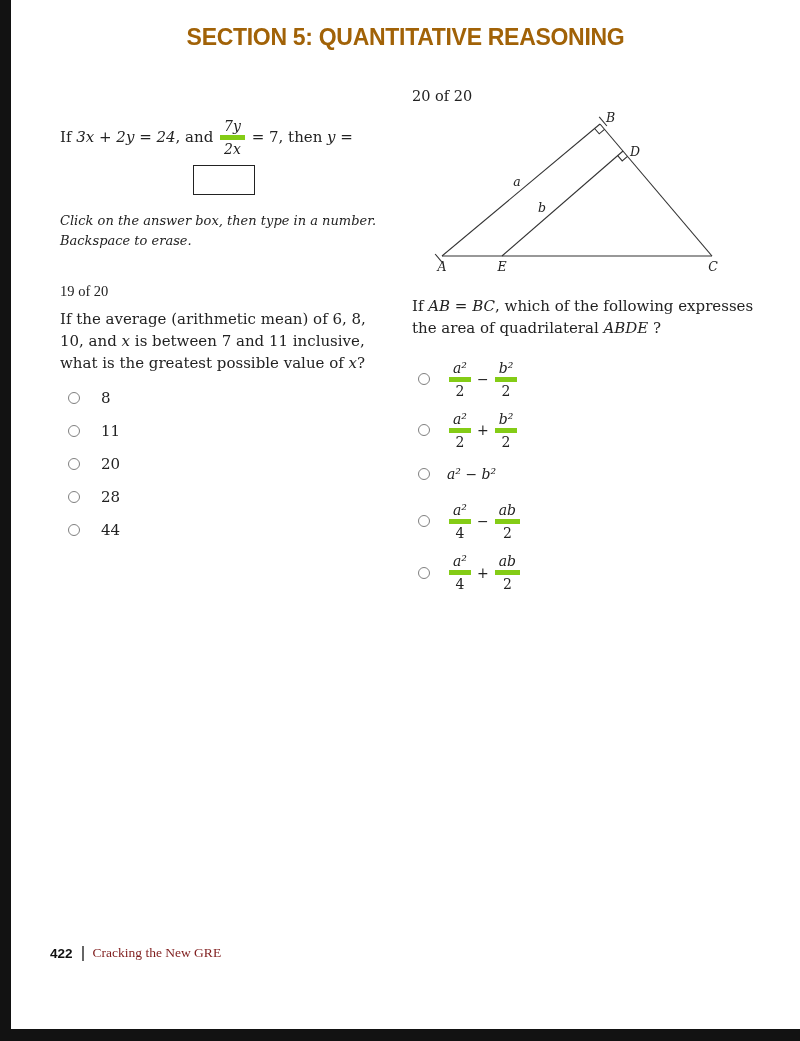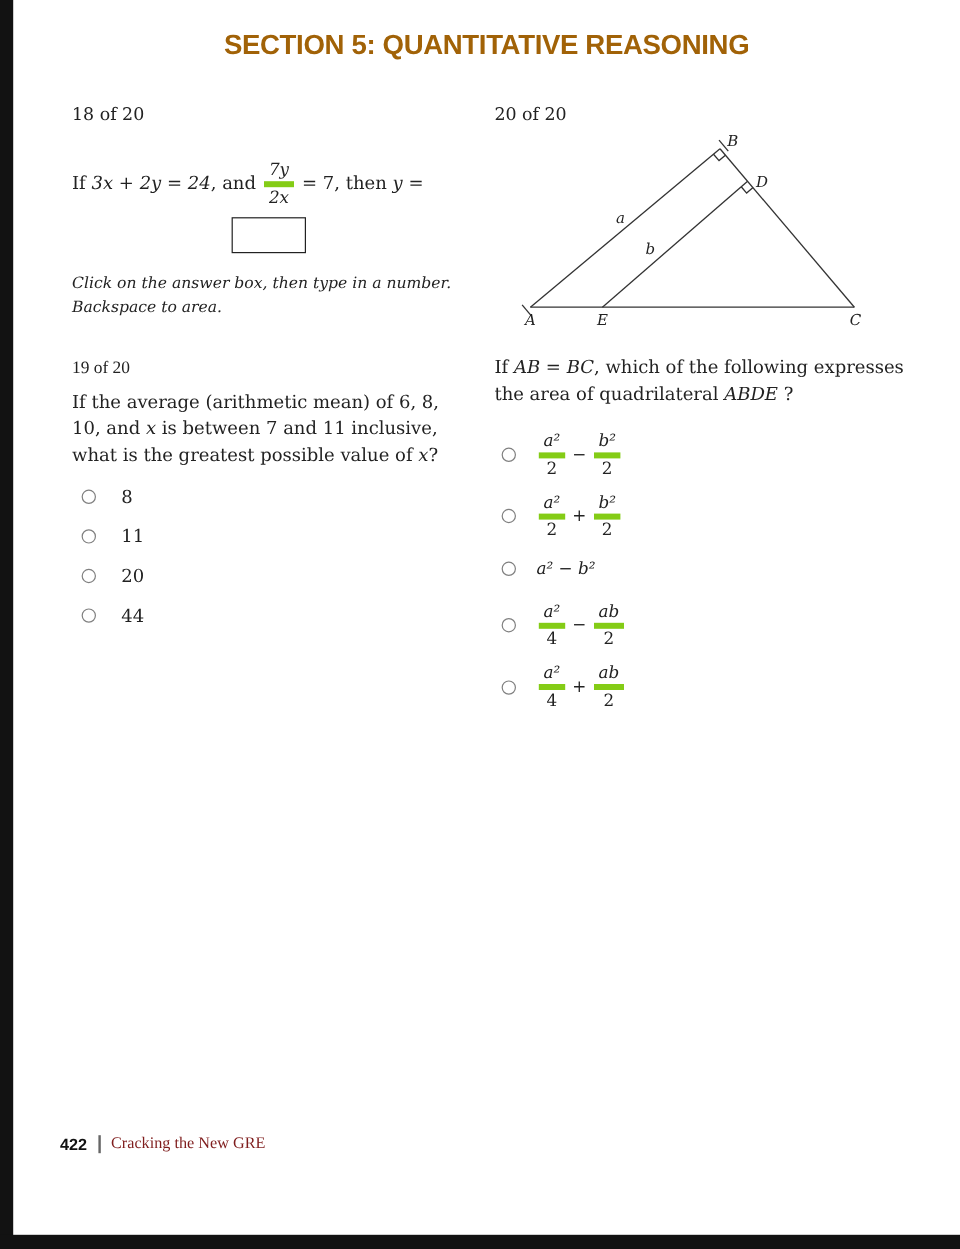--- a/index.html
+++ b/index.html
@@ -93,52 +93,55 @@
 </head>
 <body>
 
 <div class="left-bar"></div>
 <div class="bottom-bar"></div>
 
 <h1 class="title">SECTION 5: QUANTITATIVE REASONING</h1>
 
 <div class="col-left">
 
-  <div class="q-label">18 of 20</div>
 
   <div class="math-row">
     <span>If </span><span class="var">3x + 2y = 24</span><span>, and </span><span class="frac">
         <span class="num var">7y</span>
         <span class="den var">2x</span>
       </span><span> = 7, then </span><span class="var">y</span><span> =</span>
   </div>
 
   <div class="answer-box"></div>
 
   <div class="instruction">
     <div>Click on the answer box, then type in a number.</div>
-    <div>Backspace to area.</div>
+    <div>Backspace to erase.</div>
   </div>
 
   <div class="q-label q19-label">19 of 20</div>
 
   <p class="q-text"><span>If the average (arithmetic mean) of 6, 8, 10, and </span><span class="var">x</span><span> is between 7 and 11 inclusive, what is the greatest possible value of </span><span class="var">x</span><span>?</span></p>
 
   <div class="options">
     <div class="opt-row">
       <span class="radio"></span>
       <span class="opt-text">8</span>
     </div>
     <div class="opt-row">
       <span class="radio"></span>
       <span class="opt-text">11</span>
     </div>
     <div class="opt-row">
       <span class="radio"></span>
       <span class="opt-text">20</span>
+    </div>
+    <div class="opt-row">
+      <span class="radio"></span>
+      <span class="opt-text">28</span>
     </div>
     <div class="opt-row">
       <span class="radio"></span>
       <span class="opt-text">44</span>
     </div>
   </div>
 </div>
 
 <div class="col-right">
 

